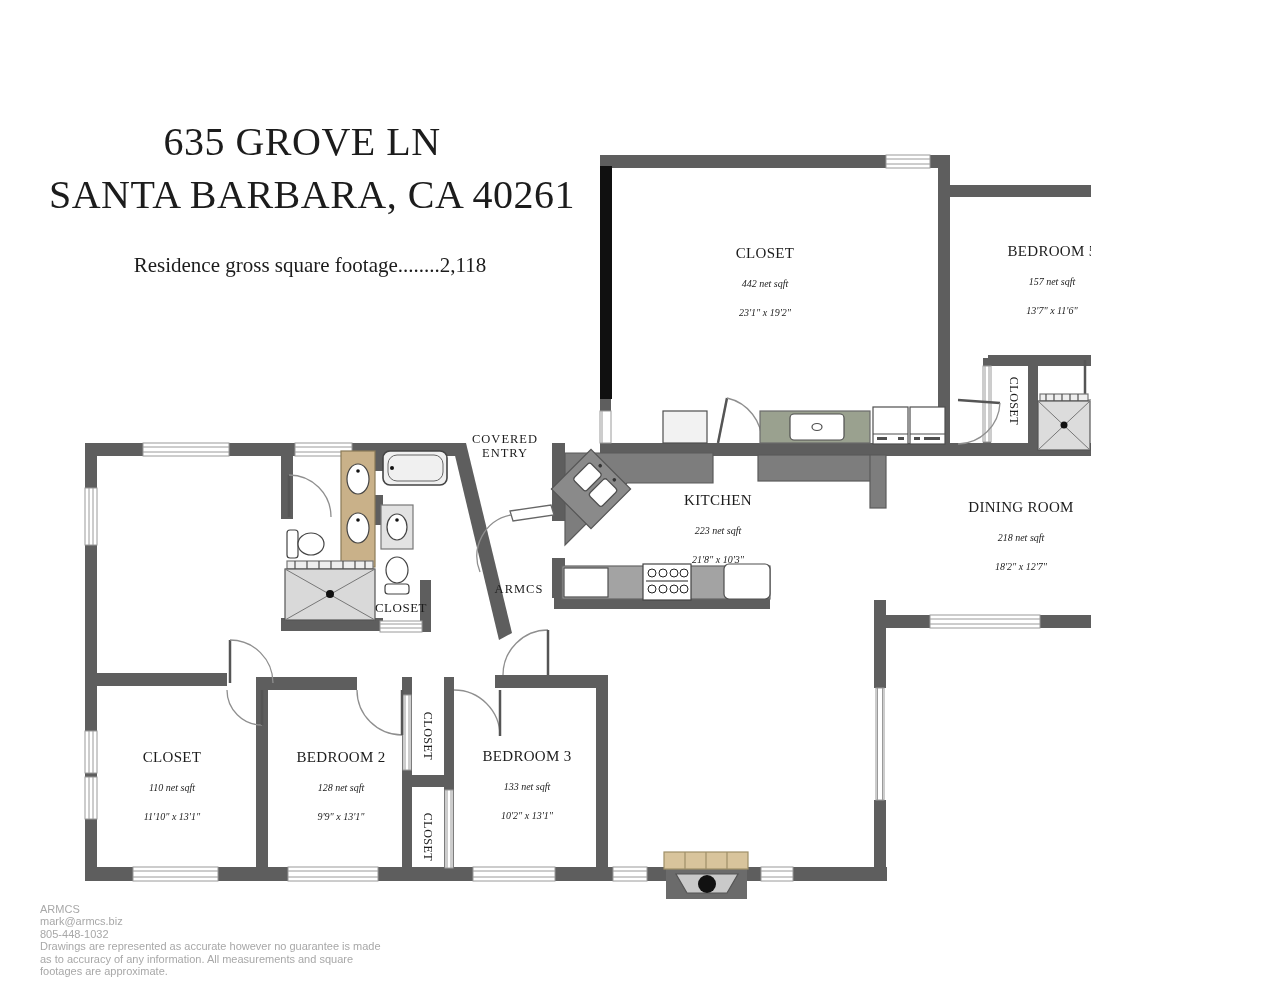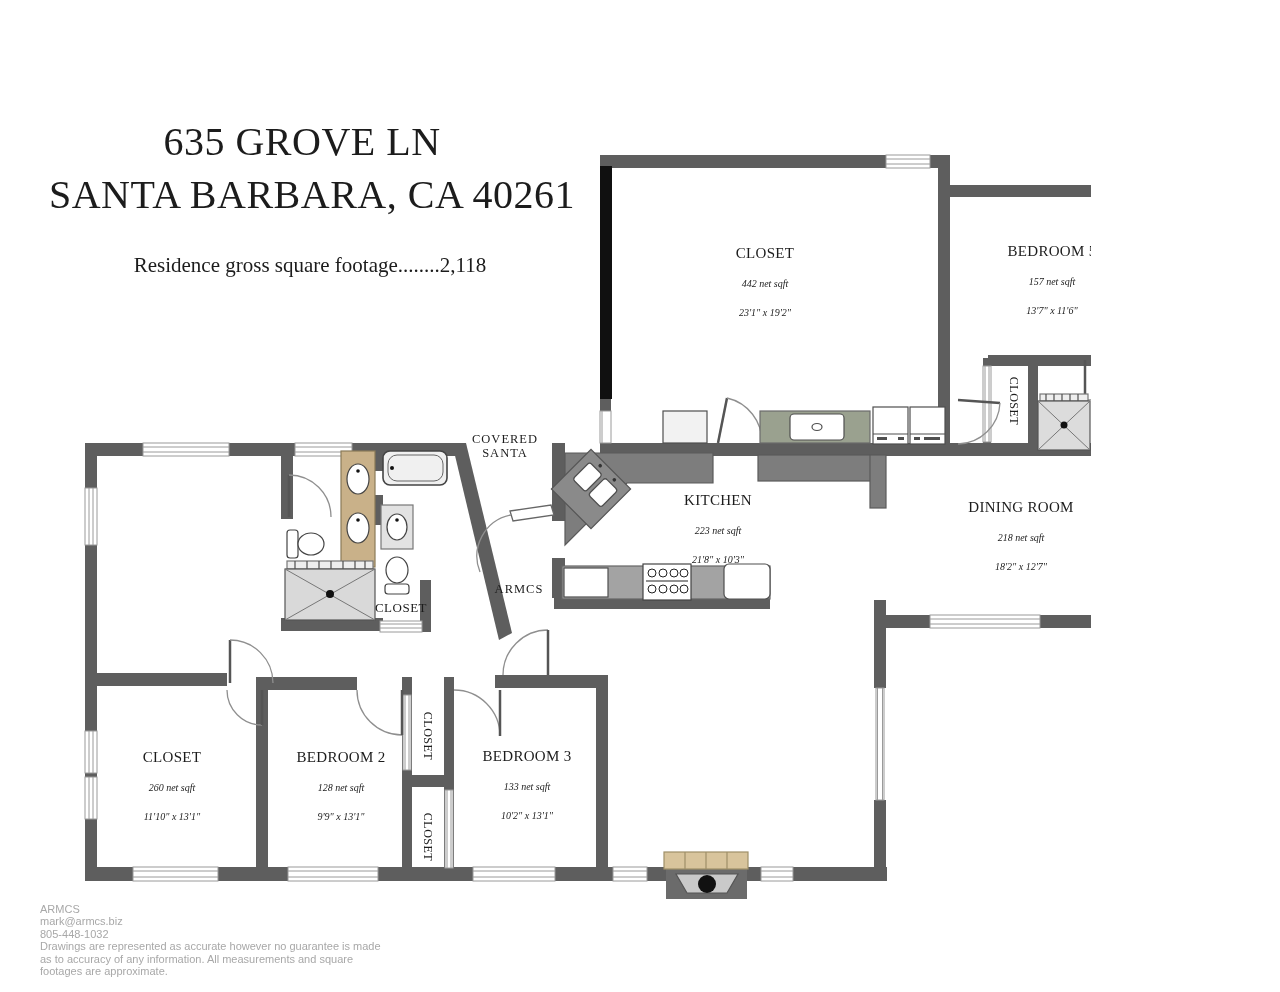--- a/index.html
+++ b/index.html
@@ -359,40 +359,40 @@
 
 <div class="room-label" style="left:1021px;top:536px;">
   <div class="rn">DINING ROOM</div>
   <div class="rd">218 net sqft</div>
   <div class="rd">18'2" x 12'7"</div>
 </div>
 
 
 <div class="room-label" style="left:172px;top:786px;">
   <div class="rn">CLOSET</div>
-  <div class="rd">260 net sqft</div>
+  <div class="rd">110 net sqft</div>
   <div class="rd">11'10" x 13'1"</div>
 </div>
 
 <div class="room-label" style="left:341px;top:786px;">
   <div class="rn">BEDROOM 2</div>
   <div class="rd">128 net sqft</div>
   <div class="rd">9'9" x 13'1"</div>
 </div>
 
 <div class="room-label" style="left:527px;top:785px;">
   <div class="rn">BEDROOM 3</div>
   <div class="rd">133 net sqft</div>
   <div class="rd">10'2" x 13'1"</div>
 </div>
 
 
 <div class="abs small-label" style="left:505px;top:447px;">
   <div>COVERED</div>
-  <div>SANTA</div>
+  <div>ENTRY</div>
 </div>
 <div class="abs small-label" style="left:519px;top:590px;">ARMCS</div>
 
 <div class="closet-h" style="left:401px;top:608px;">CLOSET</div>
 <div class="closet-v" style="left:1013px;top:401px;">CLOSET</div>
 <div class="closet-v" style="left:427px;top:736px;">CLOSET</div>
 <div class="closet-v" style="left:427px;top:837px;">CLOSET</div>
 
 <div class="footer">
   <div>ARMCS</div>

